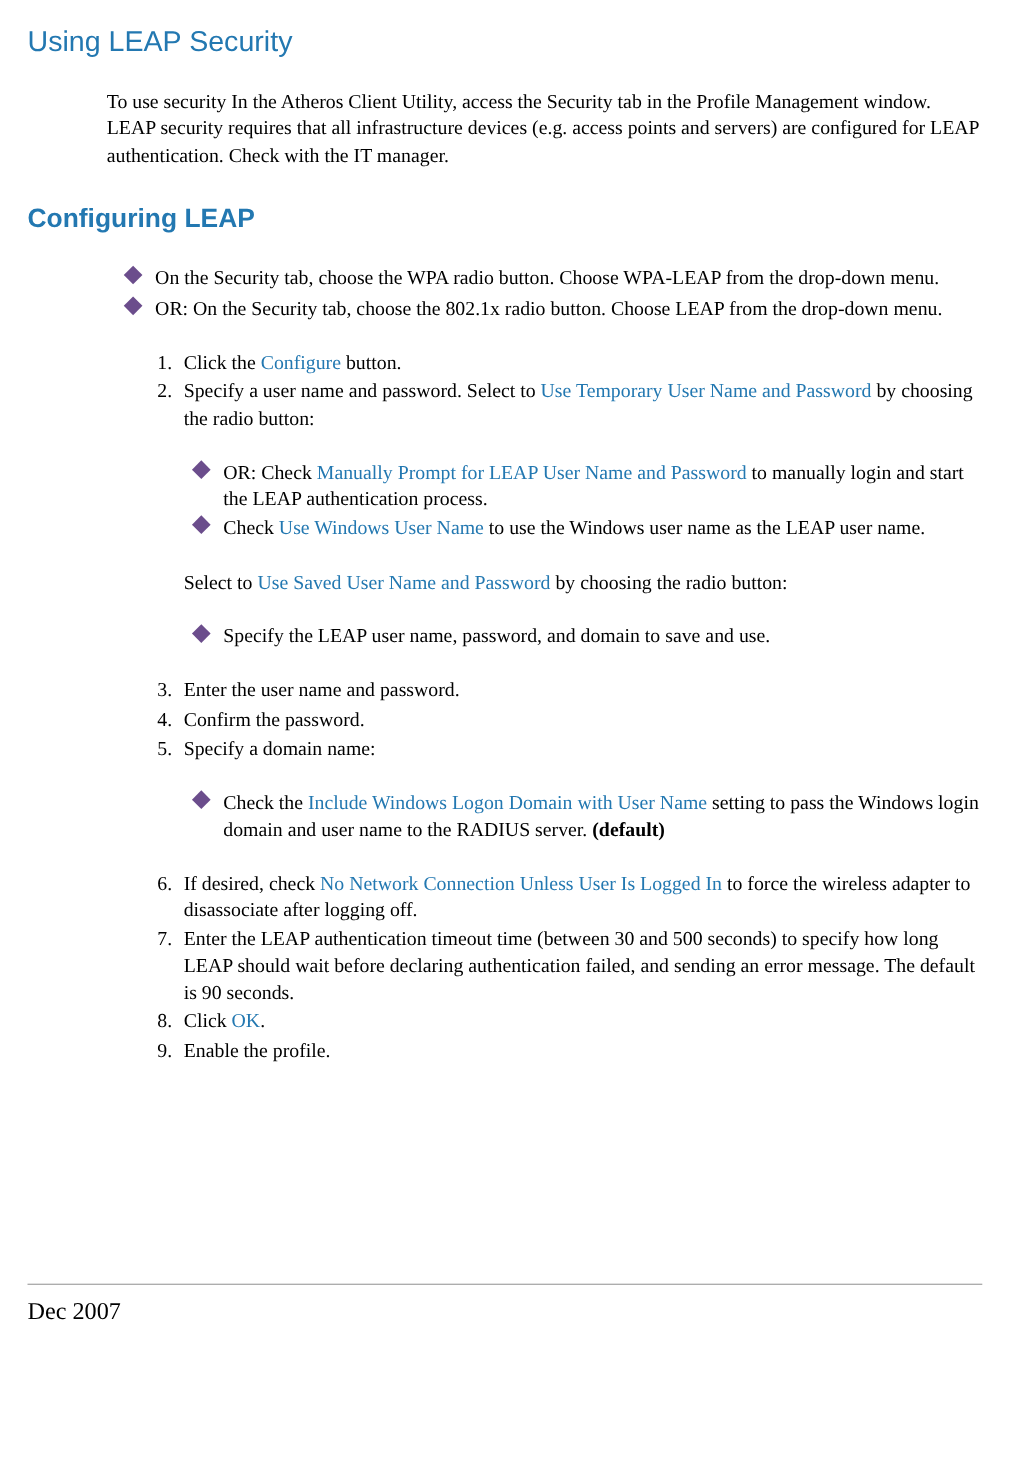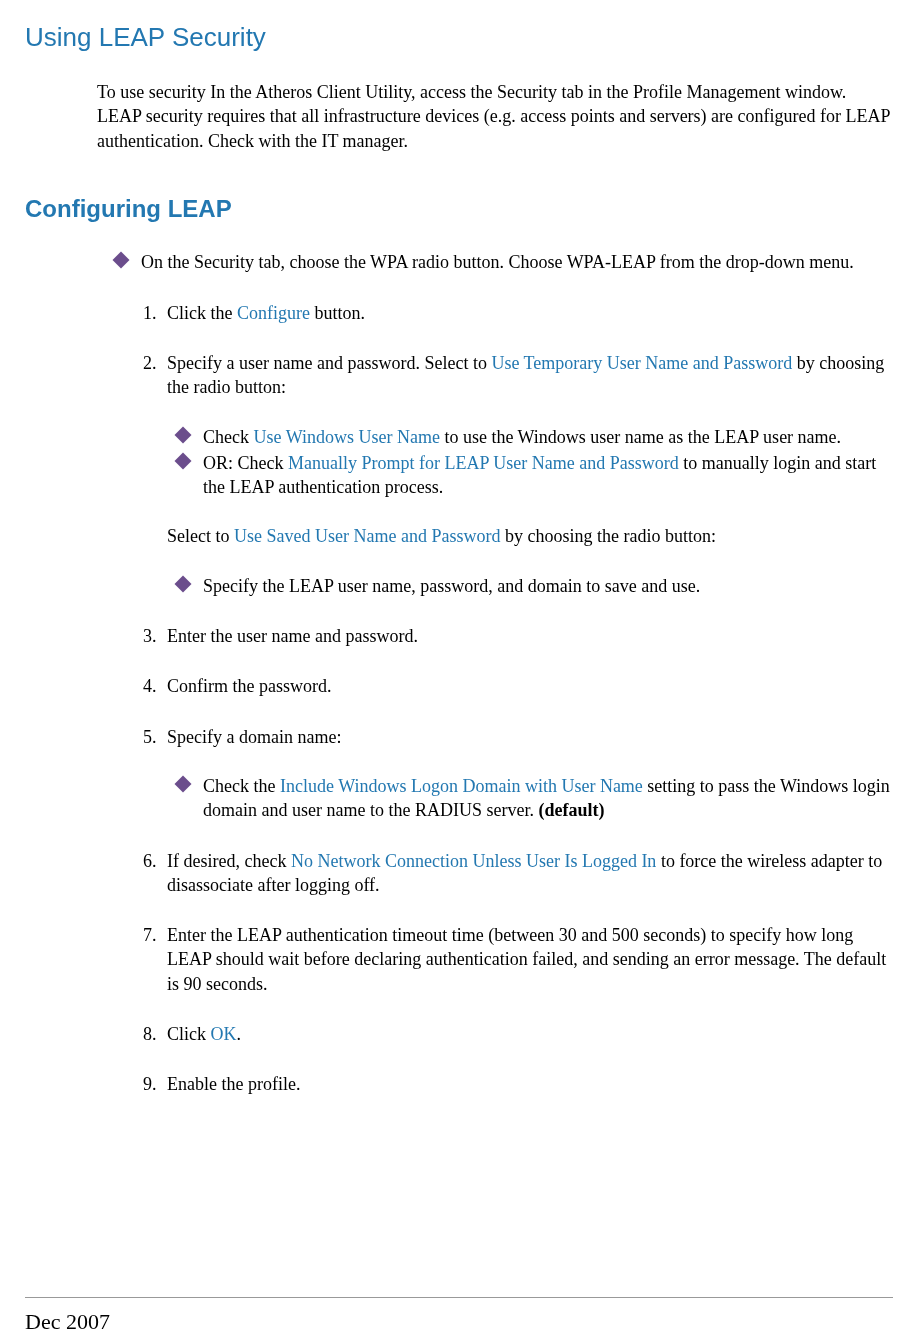--- a/index.html
+++ b/index.html
@@ -21,21 +21,21 @@
     }
     h2 {
       font-family: Arial, Helvetica, sans-serif;
       color: #2378b1;
       font-weight: bold;
       font-size: 24px;
       margin: 30px 0 25px 0;
     }
     .intro {
       margin-left: 72px;
-      margin-bottom: 40px;
+      margin-bottom: 30px;
       font-family: Liberation Serif, serif;
     }
     .bullet-list {
       list-style: none;
       padding: 0;
       margin: 0 0 25px 90px;
     }
     .bullet-list > li {
       position: relative;
       padding-left: 26px;
@@ -52,21 +52,20 @@
       transform: rotate(45deg);
     }
     .numbered {
       list-style: decimal;
       margin: 25px 0 0 112px;
       padding-left: 24px;
     }
     .numbered > li {
       margin-bottom: 2px;
       padding-left: 6px;
-      margin-top: 26px;
     }
     .numbered > li.gap-after {
       margin-bottom: 25px;
     }
     .link-blue {
       color: #2378b1;
     }
     .nested-bullet {
       list-style: none;
       padding: 0;
@@ -108,34 +107,35 @@
 <body>
 
 <h1>Using LEAP Security</h1>
 
 <p class="intro">To use security In the Atheros Client Utility, access the Security tab in the Profile Management window. LEAP security requires that all infrastructure devices (e.g. access points and servers) are configured for LEAP authentication. Check with the IT manager.</p>
 
 <h2>Configuring LEAP</h2>
 
 <ul class="bullet-list">
   <li>On the Security tab, choose the WPA radio button. Choose WPA-LEAP from the drop-down menu.</li>
+  <li>OR: On the Security tab, choose the 802.1x radio button. Choose LEAP from the drop-down menu.</li>
 </ul>
 
 <ol class="numbered">
   <li>
     <span>Click the </span><span class="link-blue">Configure</span><span> button.</span>
   </li>
   <li class="gap-after">
     <span>Specify a user name and password.  Select to </span><span class="link-blue">Use Temporary User Name and Password</span><span> by choosing the radio button:</span>
     <ul class="nested-bullet">
       <li>
-        <span>Check </span><span class="link-blue">Use Windows User Name</span><span> to use the Windows user name as the LEAP user name.</span>
+        <span>OR: Check </span><span class="link-blue">Manually Prompt for LEAP User Name and Password</span><span> to manually login and start the LEAP authentication process.</span>
       </li>
       <li>
-        <span>OR: Check </span><span class="link-blue">Manually Prompt for LEAP User Name and Password</span><span> to manually login and start the LEAP authentication process.</span>
+        <span>Check </span><span class="link-blue">Use Windows User Name</span><span> to use the Windows user name as the LEAP user name.</span>
       </li>
     </ul>
     <p class="subtext">
       <span>Select to </span><span class="link-blue">Use Saved User Name and Password</span><span> by choosing the radio button:</span>
     </p>
     <ul class="nested-bullet">
       <li>Specify the LEAP user name, password, and domain to save and use.</li>
     </ul>
   </li>
   <li>Enter the user name and password.</li>

